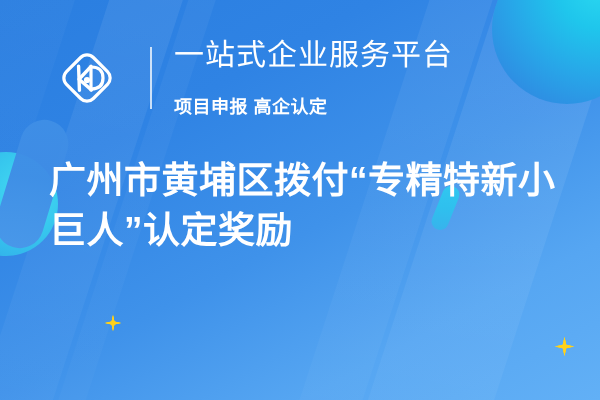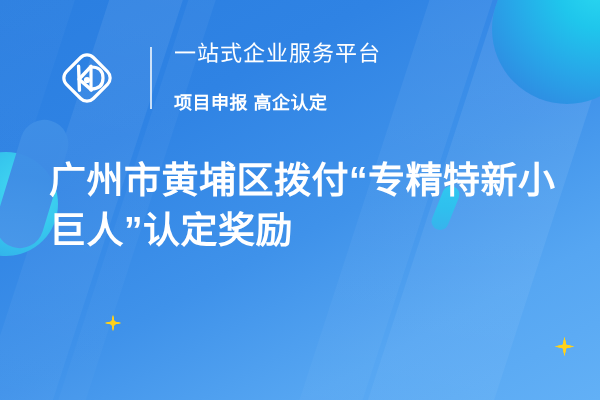--- a/index.html
+++ b/index.html
@@ -176,21 +176,21 @@
   }
 
   .slogan {
     display: flex;
     flex-direction: column;
     justify-content: center;
     height: 66px;
   }
   .slogan-main {
     color: #ffffff;
-    font-size: 22px;
+    font-size: 30px;
     letter-spacing: 1px;
     line-height: 1.12;
     white-space: nowrap;
   }
   .slogan-sub {
     color: #ffffff;
     font-size: 18px;
     font-weight: bold;
     letter-spacing: 0.5px;
     margin-top: 21px;

